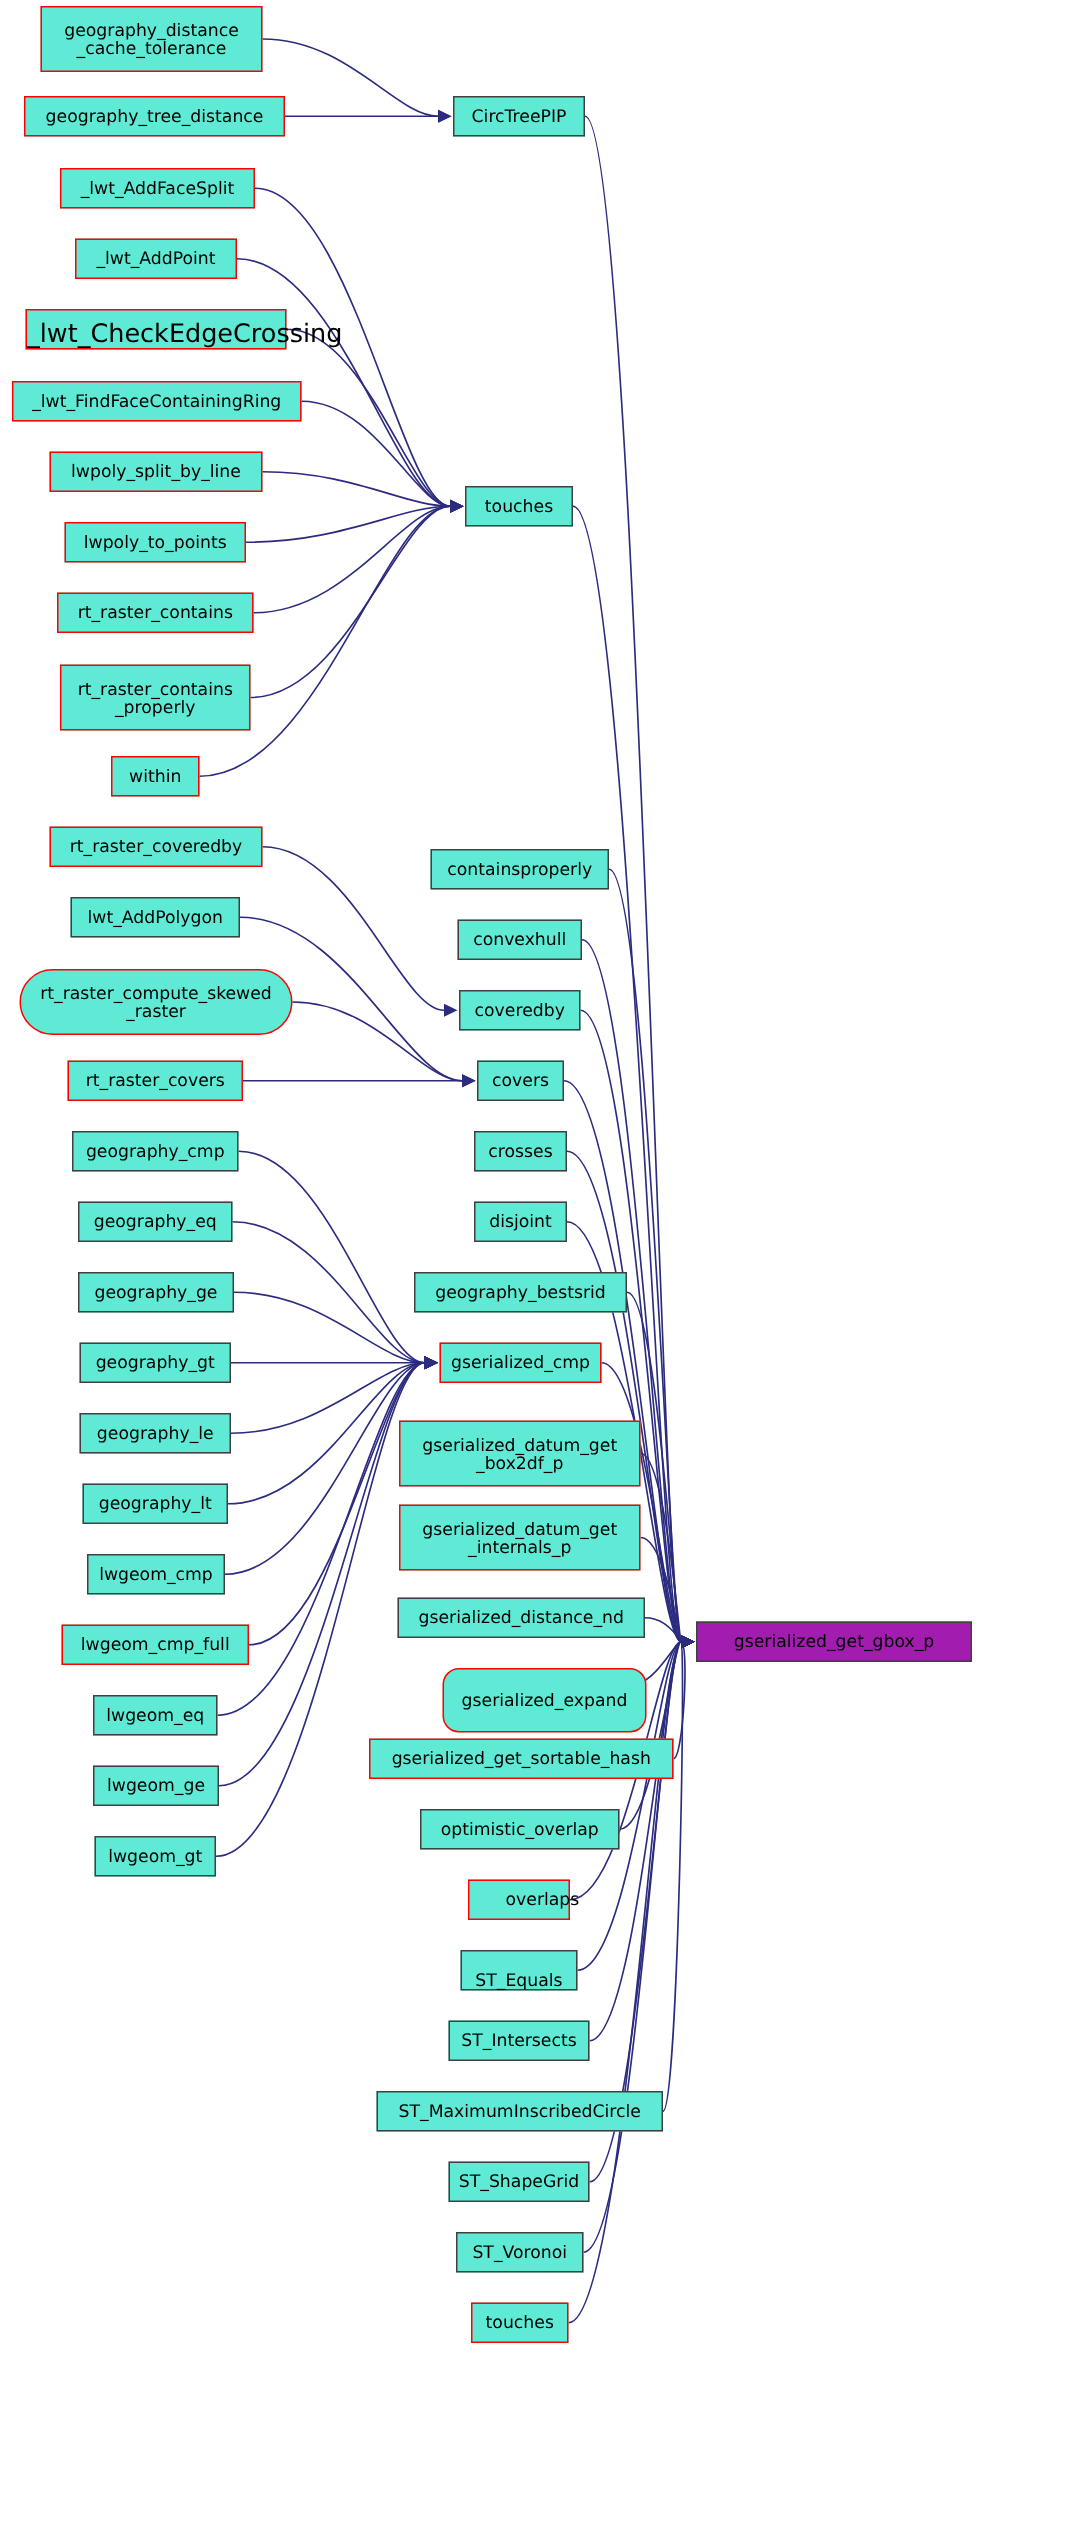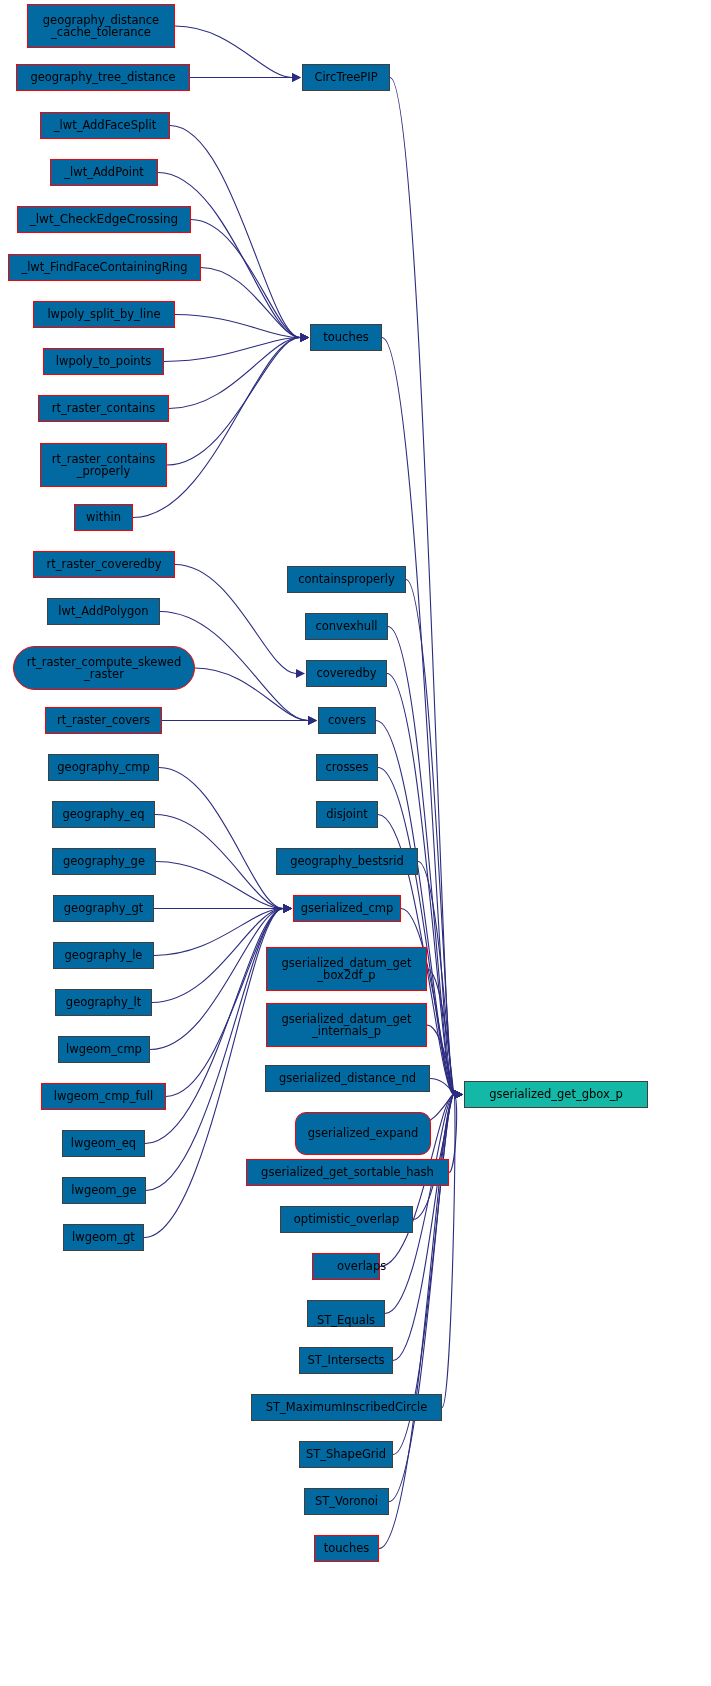--- a/index.html
+++ b/index.html
@@ -26,41 +26,41 @@
     pointer-events: none;
   }
   .node {
     position: absolute;
     box-sizing: border-box;
     display: flex;
     align-items: center;
     justify-content: center;
     text-align: center;
     line-height: 1.08;
-    background: #0369a1;
+    background: #5eead4;
     white-space: pre;
     letter-spacing: 0px;
     z-index: 5;
     cursor: pointer;
   }
   .node span {
     display: block;
     width: 100%;
   }
   .node.red {
     border: 1px solid #ff0000;
     color: #000000;
   }
   .node.black {
     border: 1px solid #404040;
     color: #000000;
   }
   .node.target {
     border: 1px solid #404040;
-    background: #14b8a6;
+    background: #a21caf;
     color: #000000;
   }
 </style>
 </head>
 <body>
 
 <div id="graph">
   <svg id="edges" viewBox="0 0 711 1686" xmlns="http://www.w3.org/2000/svg">
       <path d="M175,26 C232.15,26 263.9,77.5 292,77.5" fill="none" stroke="#2b2b7f" stroke-width="1.1"></path>
       <polygon points="301,77.5 292,73.1 292,81.9" fill="#2b2b7f"></polygon>
@@ -161,21 +161,21 @@
       <path d="M379,1548.5 C417.25,1548.5 438.5,1094.5 454,1094.5" fill="none" stroke="#2b2b7f" stroke-width="1.1"></path>
       <polygon points="463,1094.5 454,1090.1 454,1098.9" fill="#2b2b7f"></polygon>
     </svg>
   <div id="node-layer">
       <div class="node red" style="left: 27px; top: 4px; width: 148px; height: 44px; font-size: 11.5px;"><span>geography_distance
 _cache_tolerance</span></div>
       <div class="node red" style="left: 16px; top: 64px; width: 174px; height: 27px; font-size: 11.5px;"><span>geography_tree_distance</span></div>
       <div class="node black" style="left: 302px; top: 64px; width: 88px; height: 27px; font-size: 11.5px;"><span>CircTreePIP</span></div>
       <div class="node red" style="left: 40px; top: 112px; width: 130px; height: 27px; font-size: 11.5px;"><span>_lwt_AddFaceSplit</span></div>
       <div class="node red" style="left: 50px; top: 159px; width: 108px; height: 27px; font-size: 11.5px;"><span>_lwt_AddPoint</span></div>
-      <div class="node red" style="left: 17px; top: 206px; width: 174px; height: 27px; font-size: 12px;"><span>_lwt_CheckEdgeCrossing</span></div>
+      <div class="node red" style="left: 17px; top: 206px; width: 174px; height: 27px; font-size: 17px; align-items: flex-end;"><span>_lwt_CheckEdgeCrossing</span></div>
       <div class="node red" style="left: 8px; top: 254px; width: 193px; height: 27px; font-size: 11.5px;"><span>_lwt_FindFaceContainingRing</span></div>
       <div class="node red" style="left: 33px; top: 301px; width: 142px; height: 27px; font-size: 11.5px;"><span>lwpoly_split_by_line</span></div>
       <div class="node black" style="left: 310px; top: 324px; width: 72px; height: 27px; font-size: 11.5px;"><span>touches</span></div>
       <div class="node red" style="left: 43px; top: 348px; width: 121px; height: 27px; font-size: 11.5px;"><span>lwpoly_to_points</span></div>
       <div class="node red" style="left: 38px; top: 395px; width: 131px; height: 27px; font-size: 11.5px;"><span>rt_raster_contains</span></div>
       <div class="node red" style="left: 40px; top: 443px; width: 127px; height: 44px; font-size: 11.5px;"><span>rt_raster_contains
 _properly</span></div>
       <div class="node red" style="left: 74px; top: 504px; width: 59px; height: 27px; font-size: 11.5px;"><span>within</span></div>
       <div class="node red" style="left: 33px; top: 551px; width: 142px; height: 27px; font-size: 11.5px;"><span>rt_raster_coveredby</span></div>
       <div class="node black" style="left: 287px; top: 566px; width: 119px; height: 27px; font-size: 11.5px;"><span>containsproperly</span></div>

